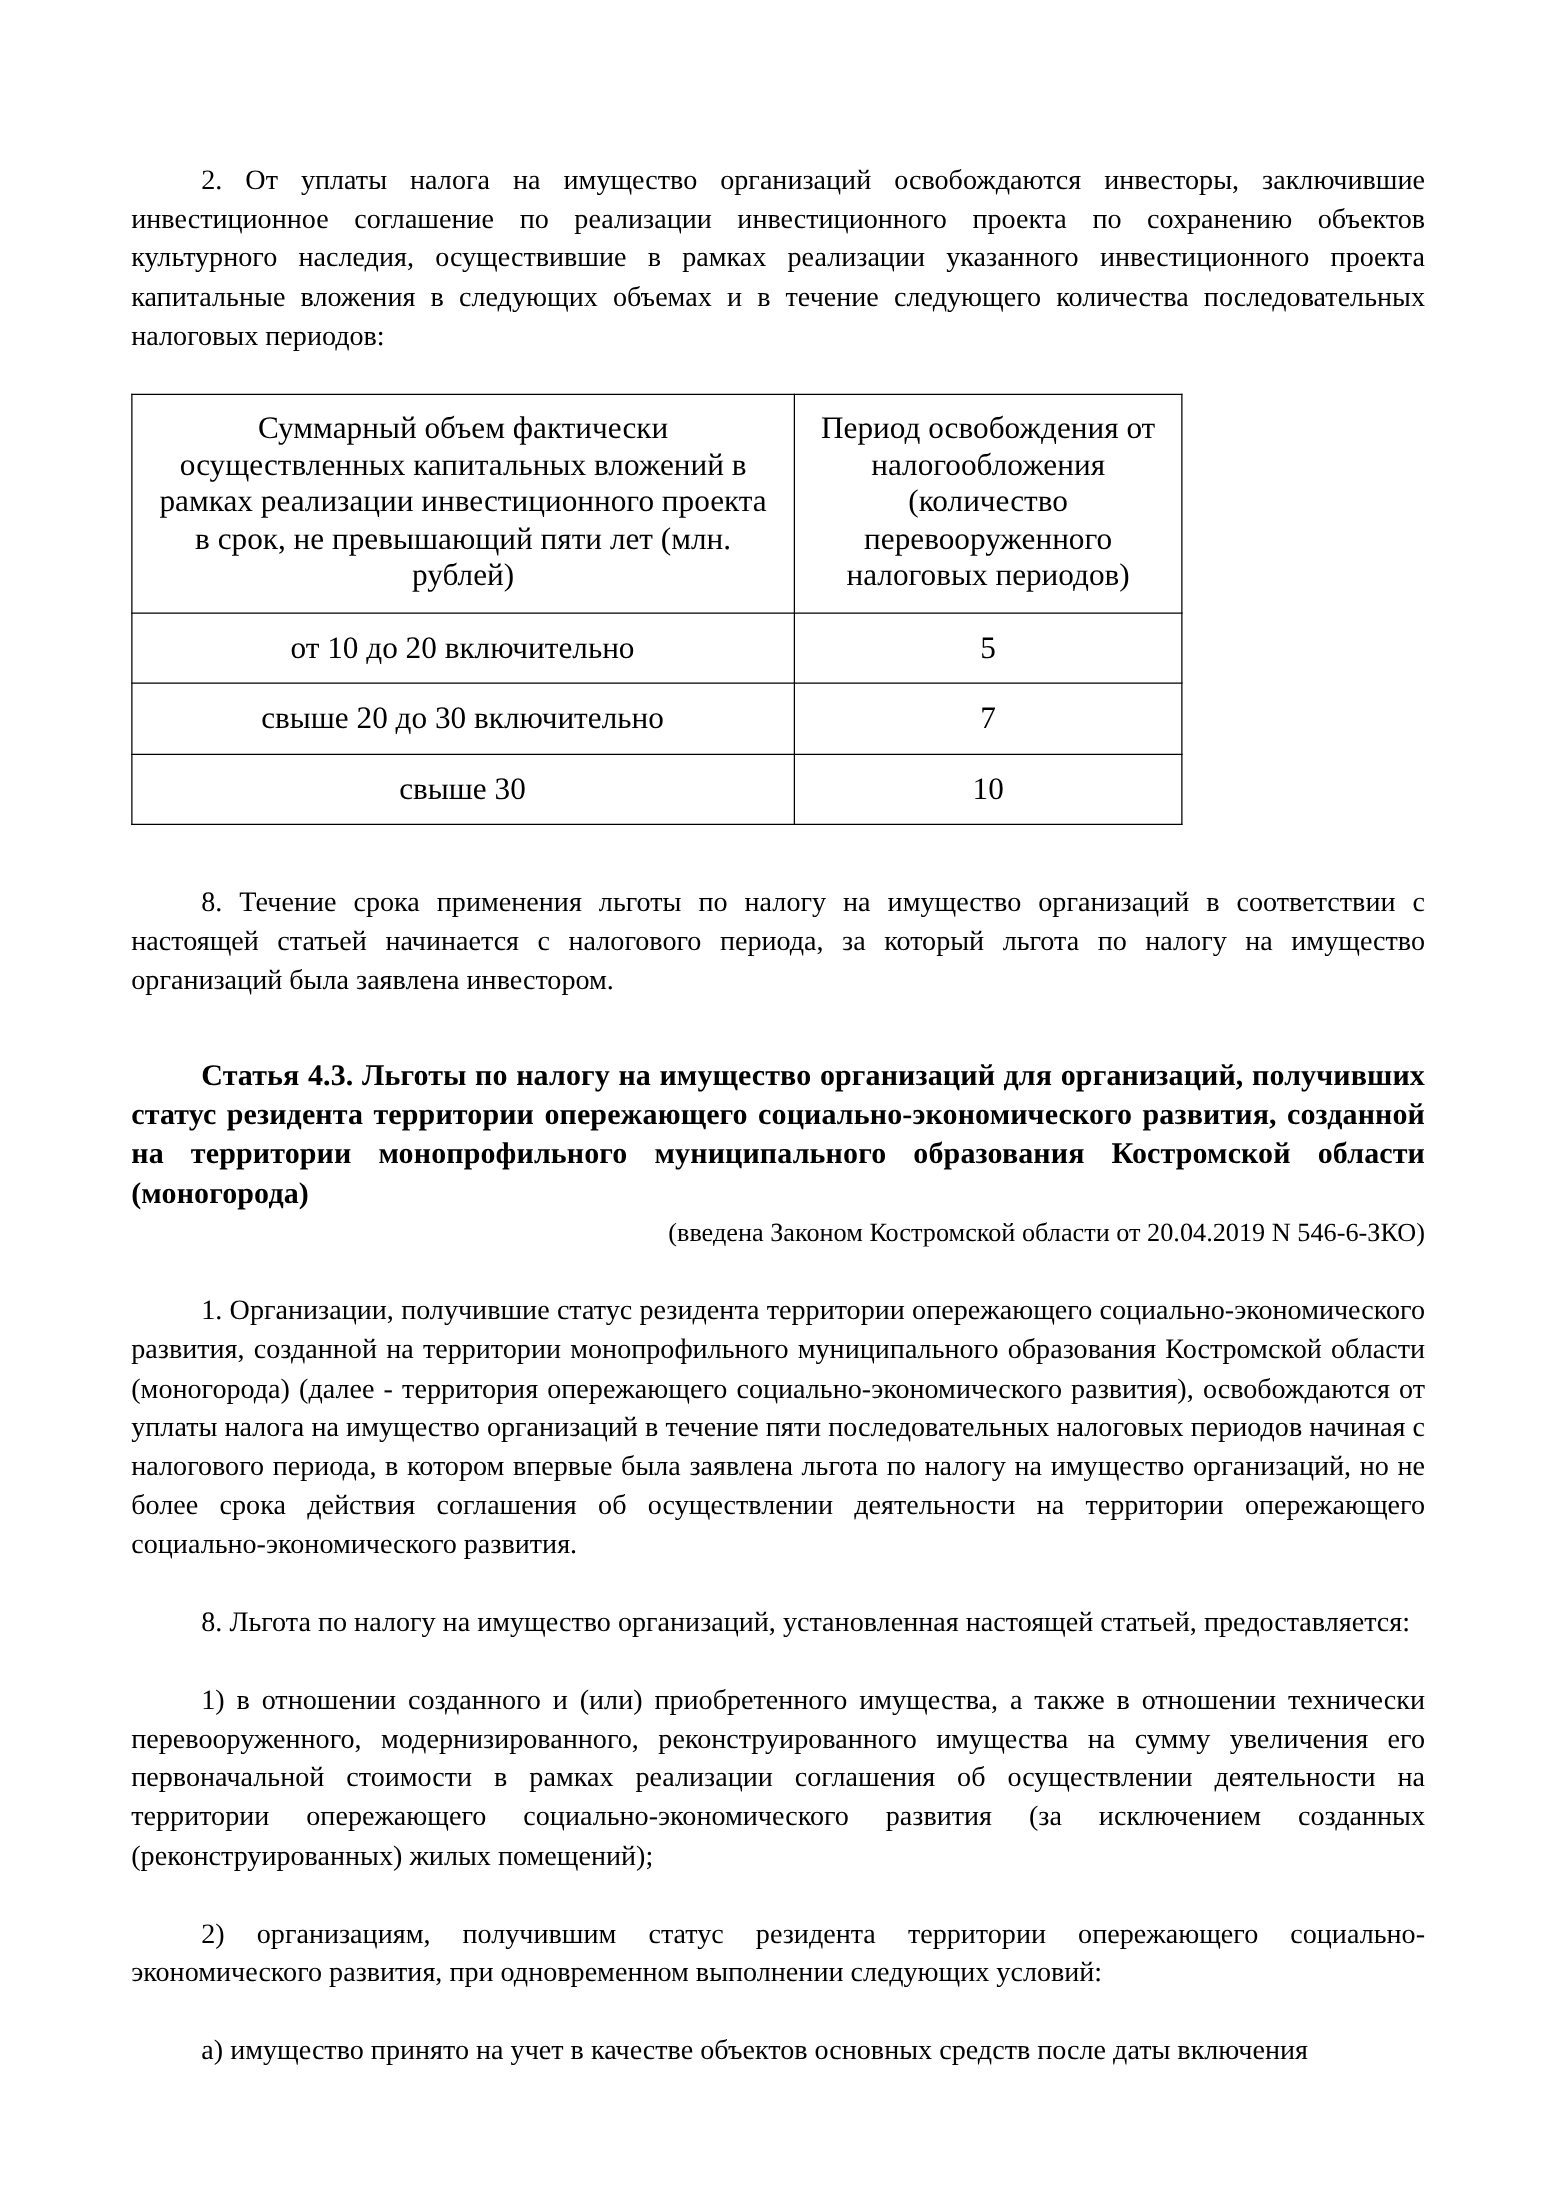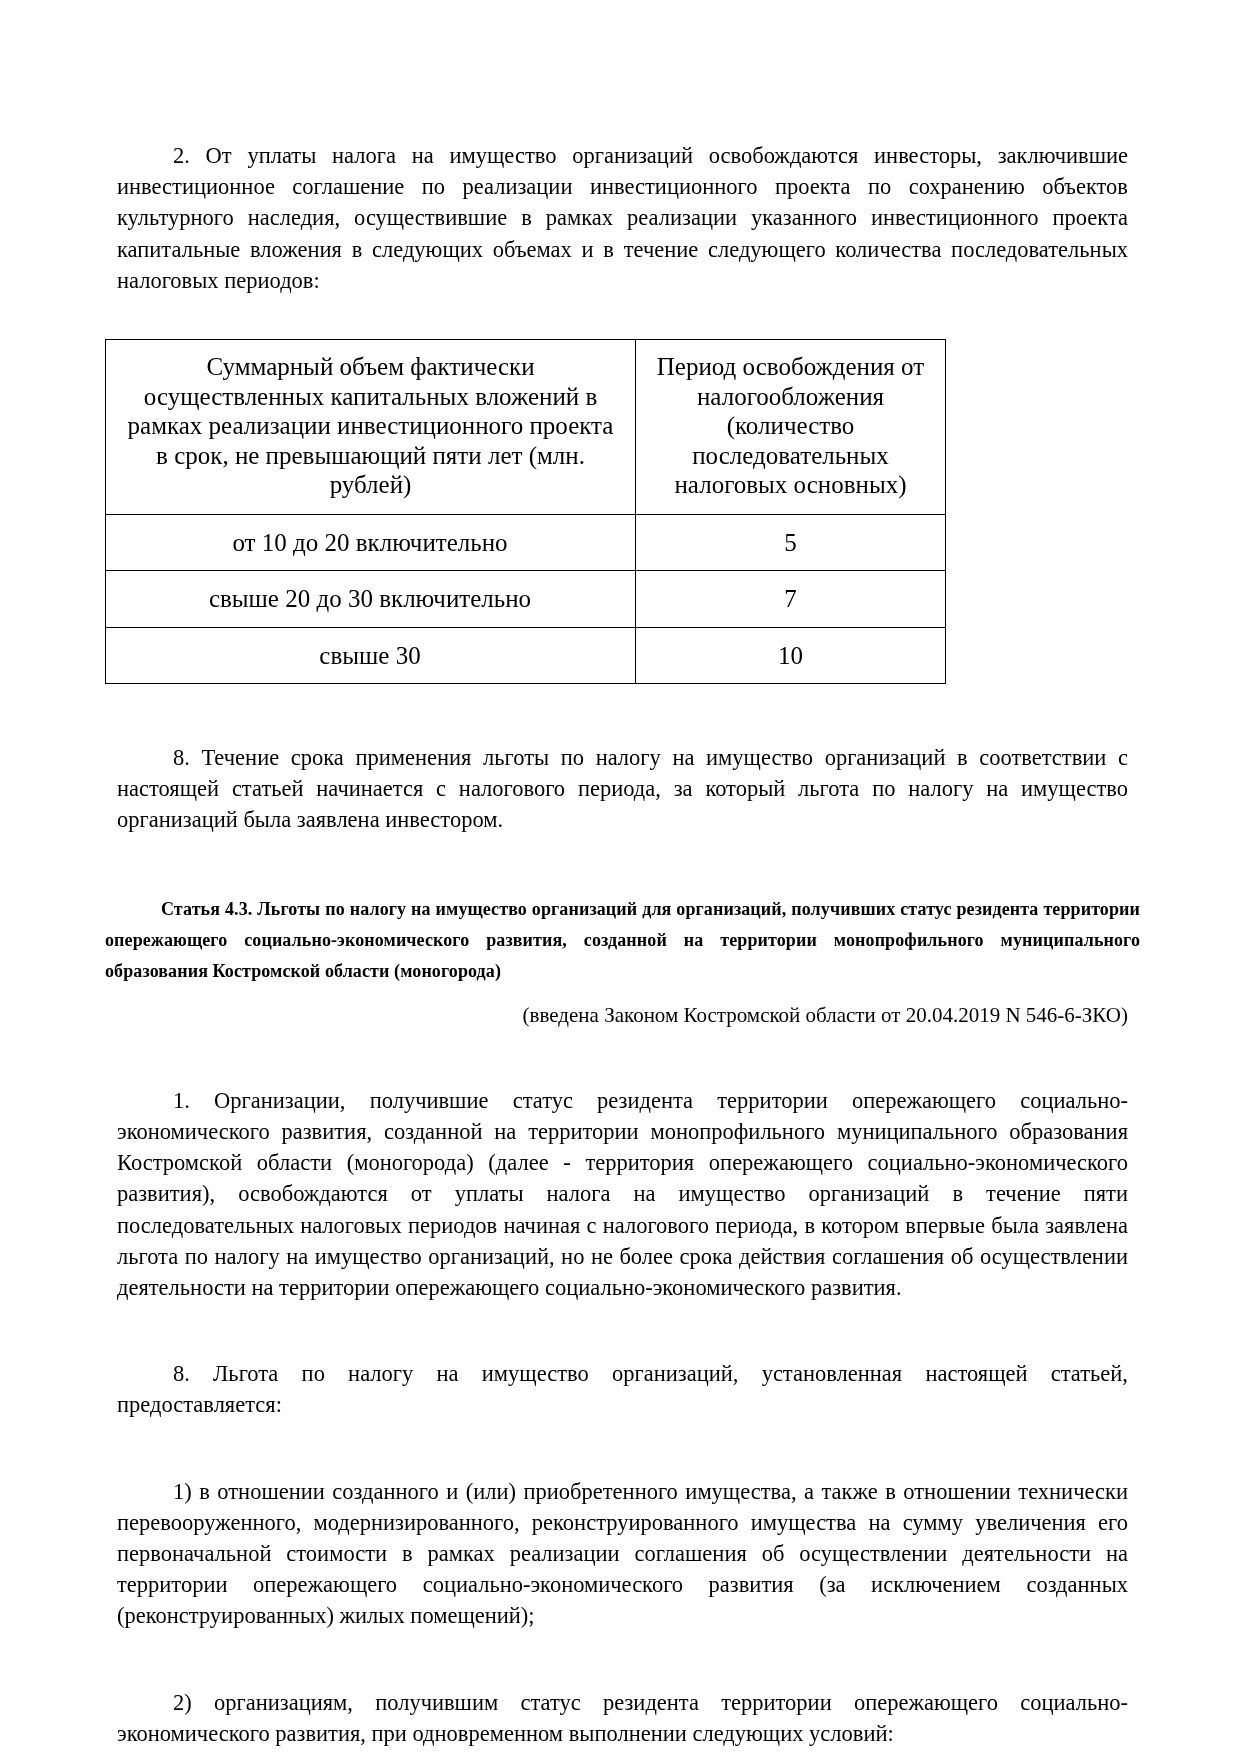--- a/index.html
+++ b/index.html
@@ -19,36 +19,36 @@
     margin: 0 auto;
     background: #ffffff;
     box-sizing: border-box;
     padding: 128px 100px 0 105px;
     overflow: hidden;
   }
   .content {
     width: 1035px;
   }
   p {
-    margin: 12px;
+    margin: 0;
     font-size: 22.5px;
     line-height: 31.2px;
     text-align: justify;
     text-justify: inter-word;
     hyphens: none;
   }
   p.body-para {
     text-indent: 56px;
   }
   .gap-md { height: 31px; }
   .gap-lg { height: 46px; }
 
   h2.article-heading {
     margin: 0;
-    font-size: 18px;
+    font-size: 24px;
     line-height: 31.4px;
     font-weight: bold;
     text-align: justify;
     text-indent: 56px;
     letter-spacing: 0.1px;
   }
   p.intro-note {
     font-size: 21px;
     line-height: 30px;
     text-align: right;
@@ -96,21 +96,21 @@
     <div class="gap-md"></div>
 
     <table class="benefit-table">
       <colgroup>
         <col class="c1">
         <col class="c2">
       </colgroup>
       <tbody>
         <tr>
           <td class="head-left">Суммарный объем фактически осуществленных капитальных вложений в рамках реализации инвестиционного проекта в срок, не превышающий пяти лет (млн. рублей)</td>
-          <td class="head-right">Период освобождения от налогообложения (количество последовательных налоговых основных)</td>
+          <td class="head-right">Период освобождения от налогообложения (количество перевооруженного налоговых периодов)</td>
         </tr>
         <tr>
           <td class="cell-left">от 10 до 20 включительно</td>
           <td class="cell-right">5</td>
         </tr>
         <tr>
           <td class="cell-left">свыше 20 до 30 включительно</td>
           <td class="cell-right">7</td>
         </tr>
         <tr>

